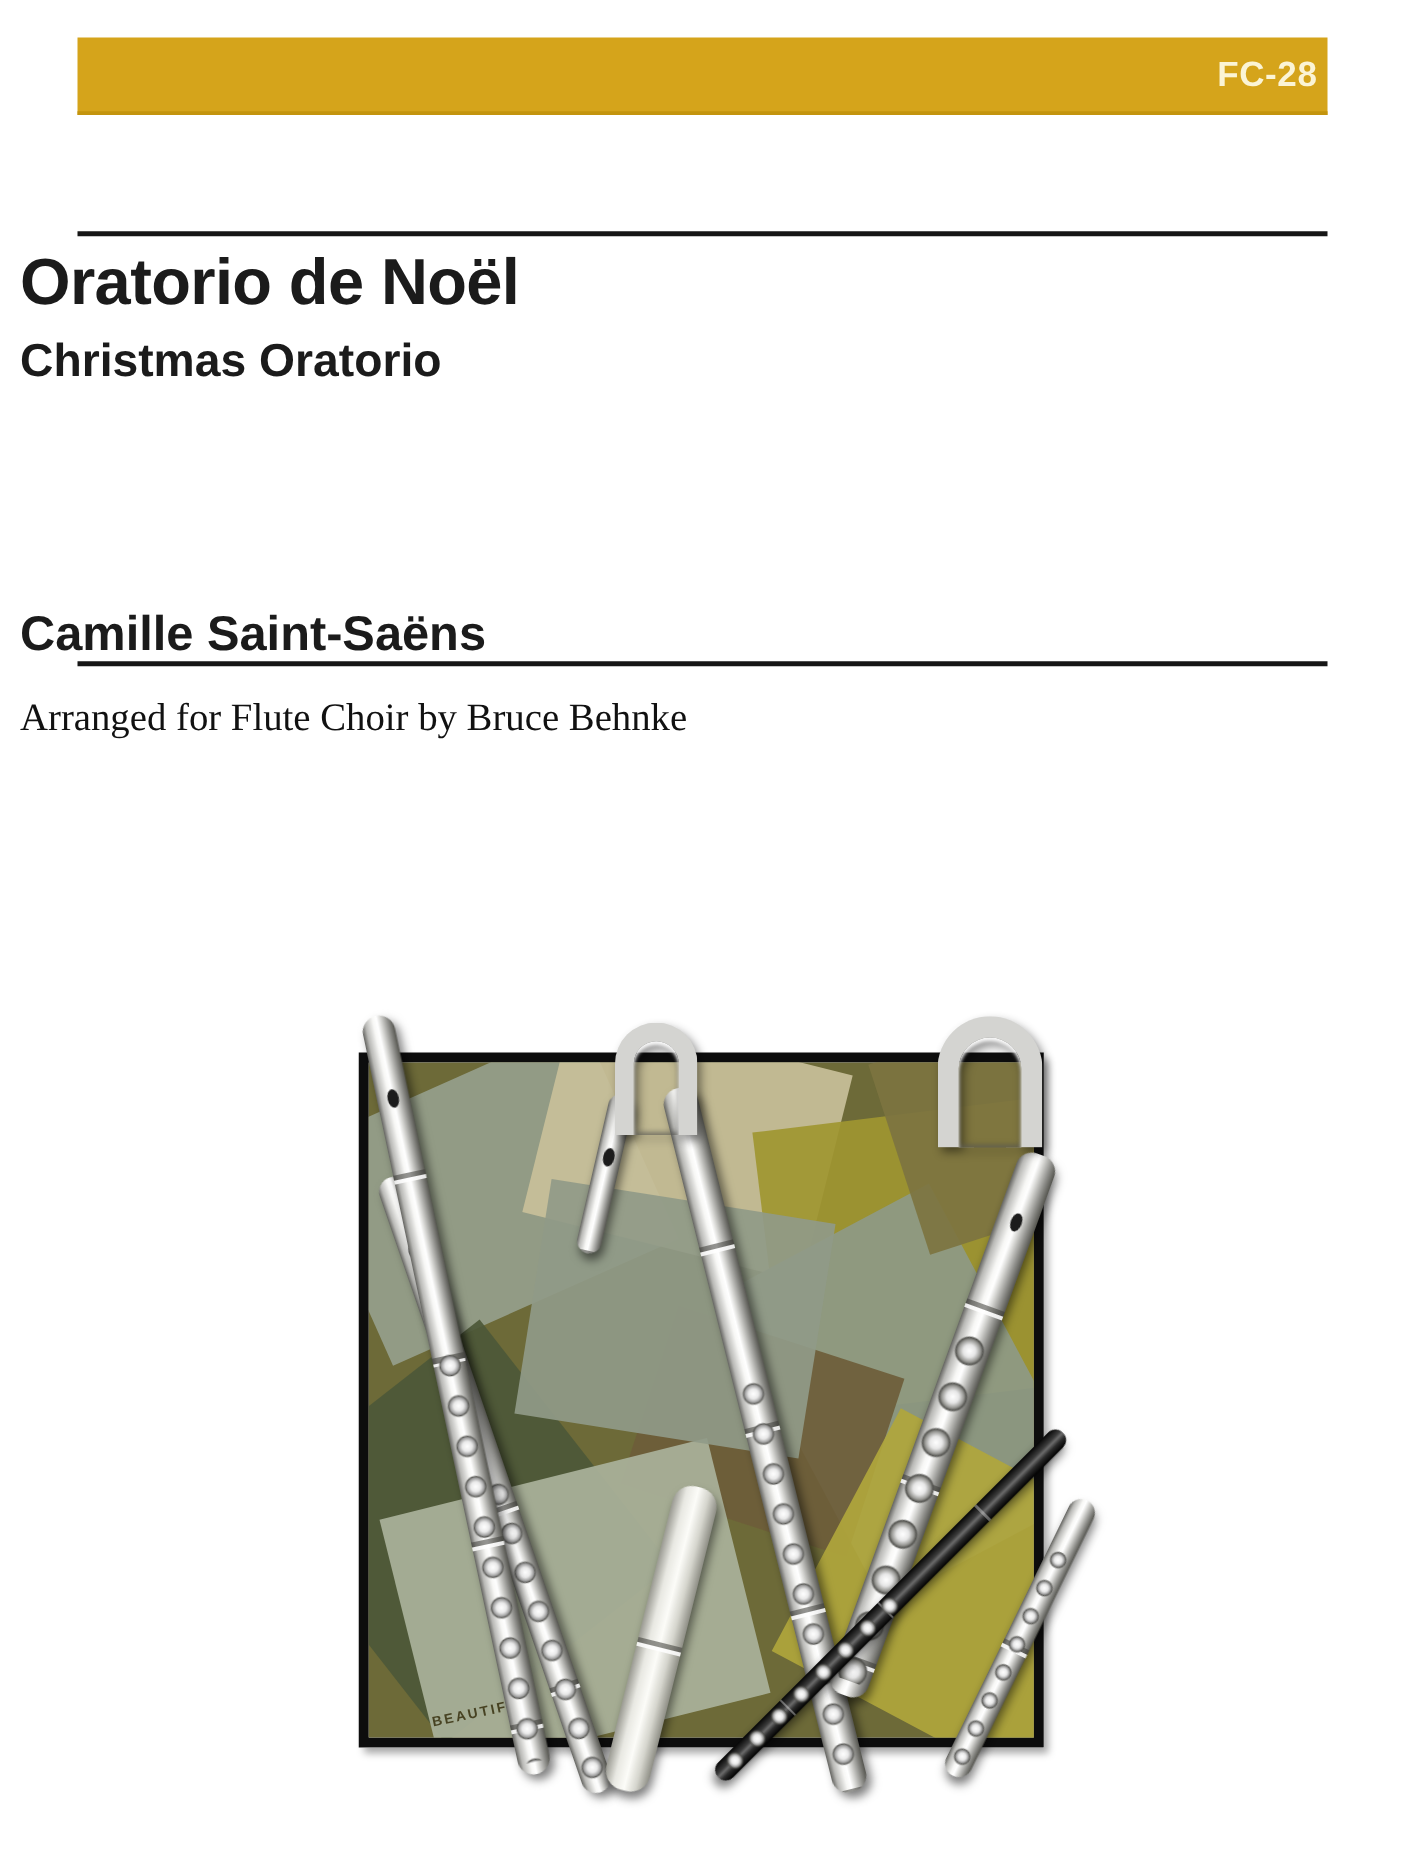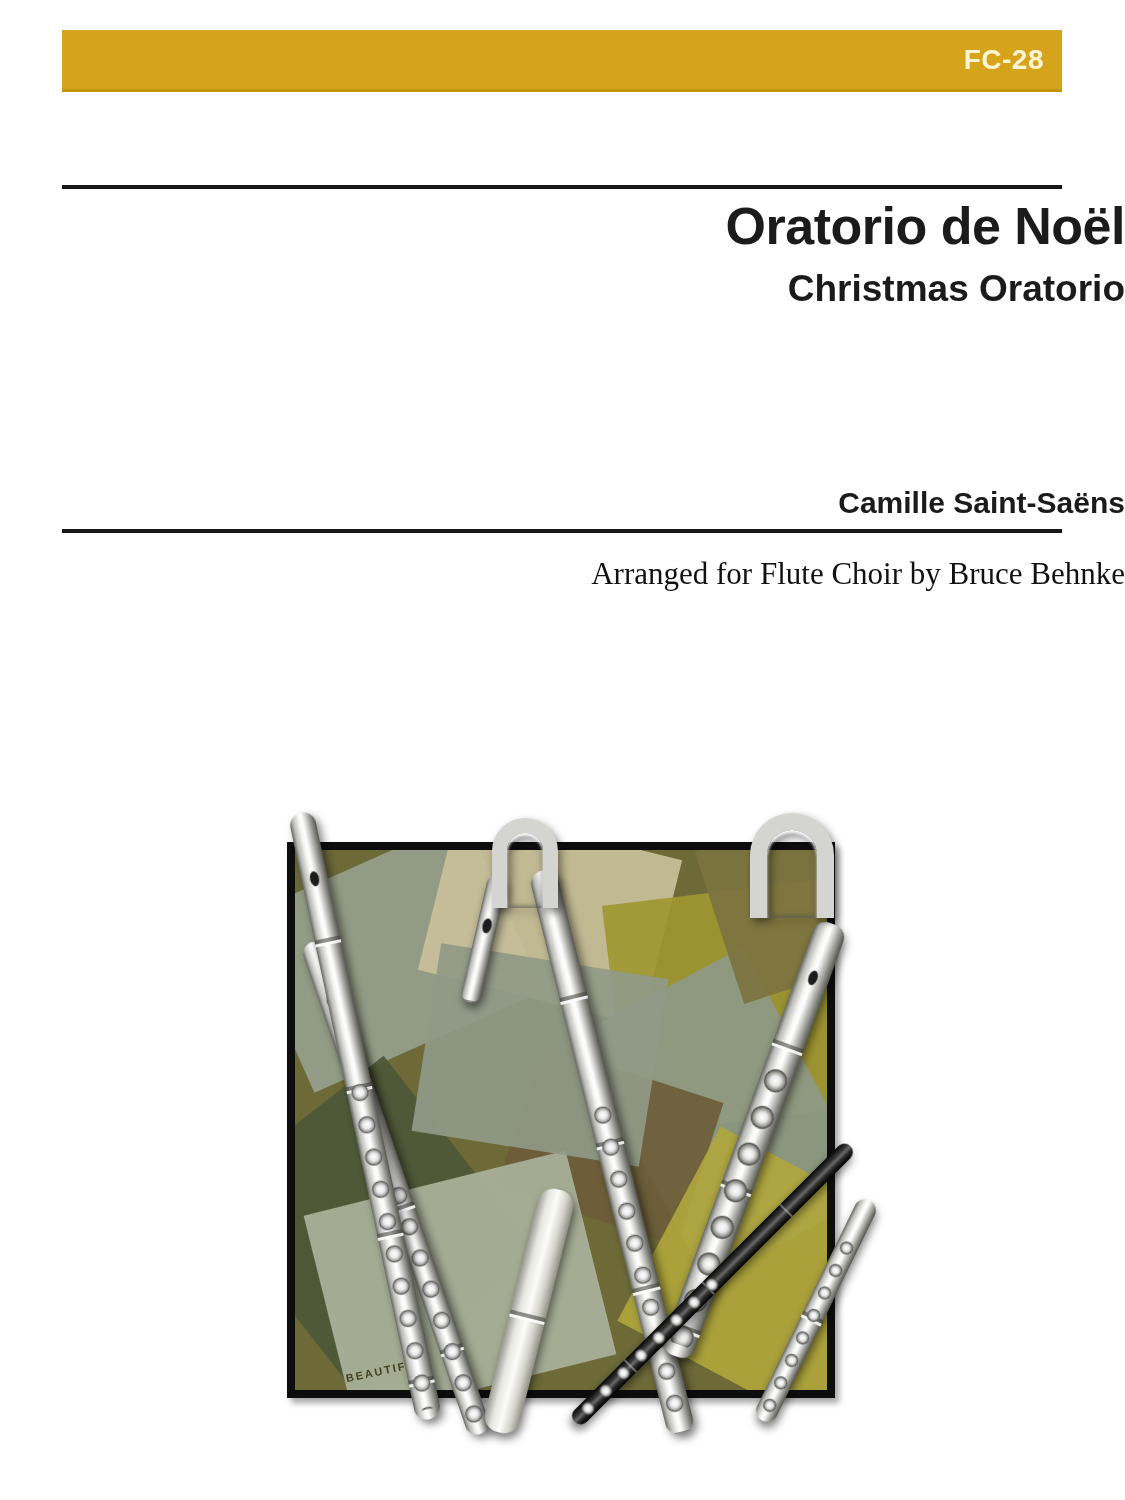--- a/index.html
+++ b/index.html
@@ -2,33 +2,33 @@
 <html><head>
 <meta charset="utf-8">
 <style>
   html,body{margin:0;padding:0;background:#ffffff;}
   body{width:1125px;height:1500px;position:relative;overflow:hidden;
        font-family:"Liberation Sans",sans-serif;color:#1b1b1b;}
 
   
   .banner{position:absolute;left:62px;top:30px;width:1000px;height:62px;
           background:#d5a41b;border-bottom:3px solid #c3940e;box-sizing:border-box;}
-  .catalog{position:absolute;right:18px;top:0;line-height:59px;
+  .catalog{position:absolute;right:8px;top:0;line-height:59px;
            font-size:28px;font-weight:bold;color:#fbf4d5;letter-spacing:.5px;}
 
   
   .rule{position:absolute;left:62px;width:1000px;height:4px;background:#161616;}
   .rule-top{top:185px;}
   .rule-mid{top:529px;}
 
   
-  .ctext{position:absolute;left:16px;right:0;text-align:right;}
+  .ctext{position:absolute;left:16px;right:0;text-align:left;}
   .title{top:196px;font-size:52px;font-weight:bold;letter-spacing:-.5px;}
   .subtitle{top:268px;font-size:37px;font-weight:bold;}
-  .composer{top:486px;font-size:30px;font-weight:bold;margin-left:12px;}
+  .composer{top:486px;font-size:39px;font-weight:bold;}
   .arranger{top:556px;font-size:31px;font-family:"Liberation Serif",serif;color:#111;}
 
   
   .art{position:absolute;left:287px;top:842px;width:548px;height:556px;
        border:8px solid #0d0d0d;box-sizing:border-box;box-shadow:4px 5px 6px rgba(0,0,0,.35);}
   .art-bg{position:absolute;inset:0;overflow:hidden;background:#6d6a38;}
   .scrap{position:absolute;opacity:.92;}
   .lines{background-image:repeating-linear-gradient(180deg,rgba(30,35,28,.45) 0 1.5px,transparent 1.5px 7px);}
   .s1{left:-30px;top:10px;width:250px;height:190px;background:#96a08c;transform:rotate(-24deg);}
   .s2{left:140px;top:-20px;width:230px;height:170px;background:#c9c09a;transform:rotate(14deg);}

